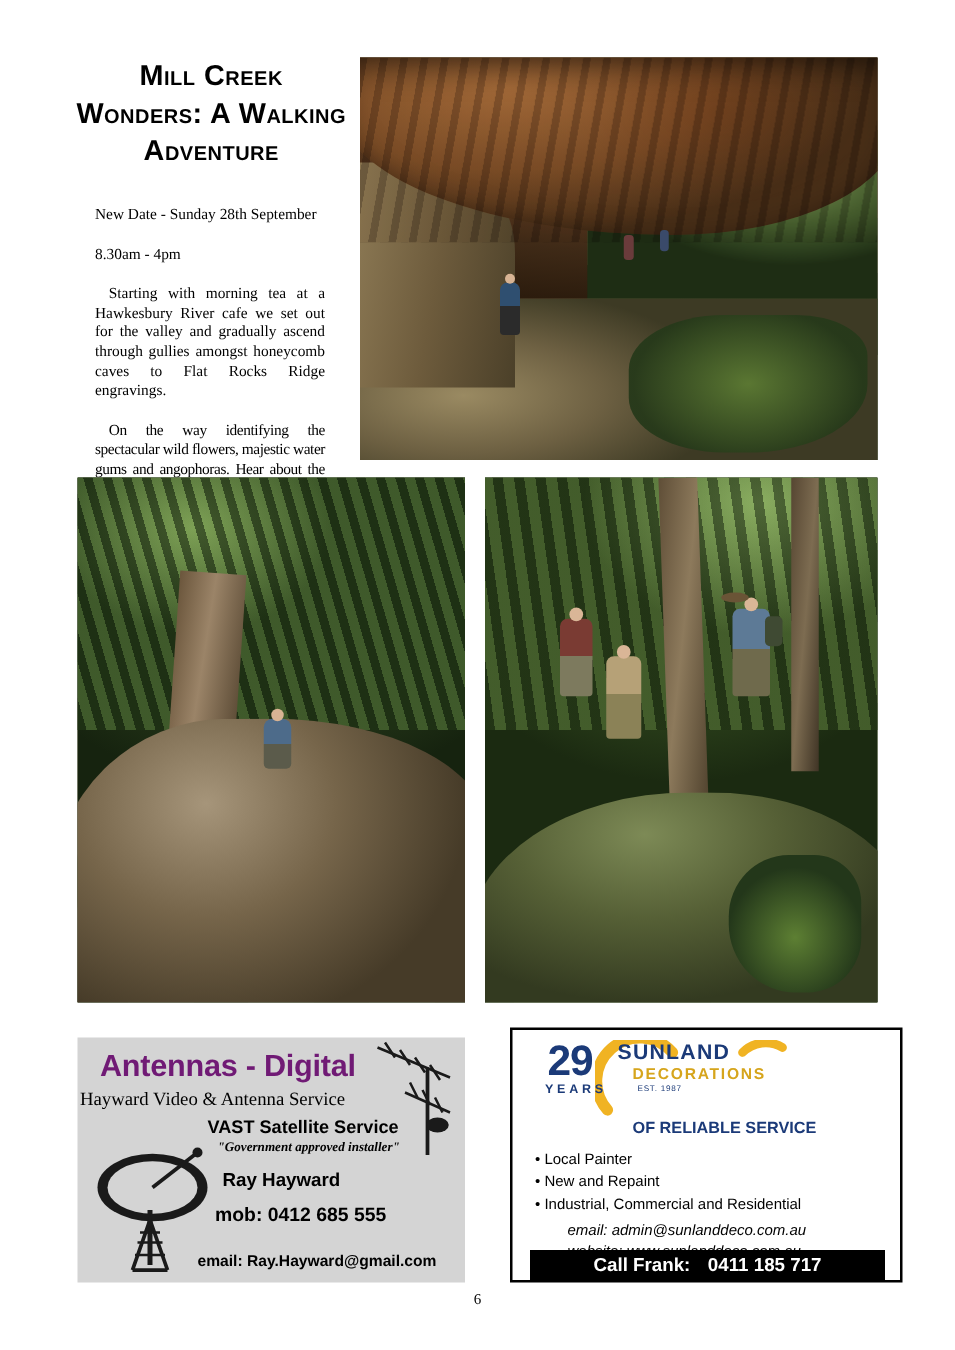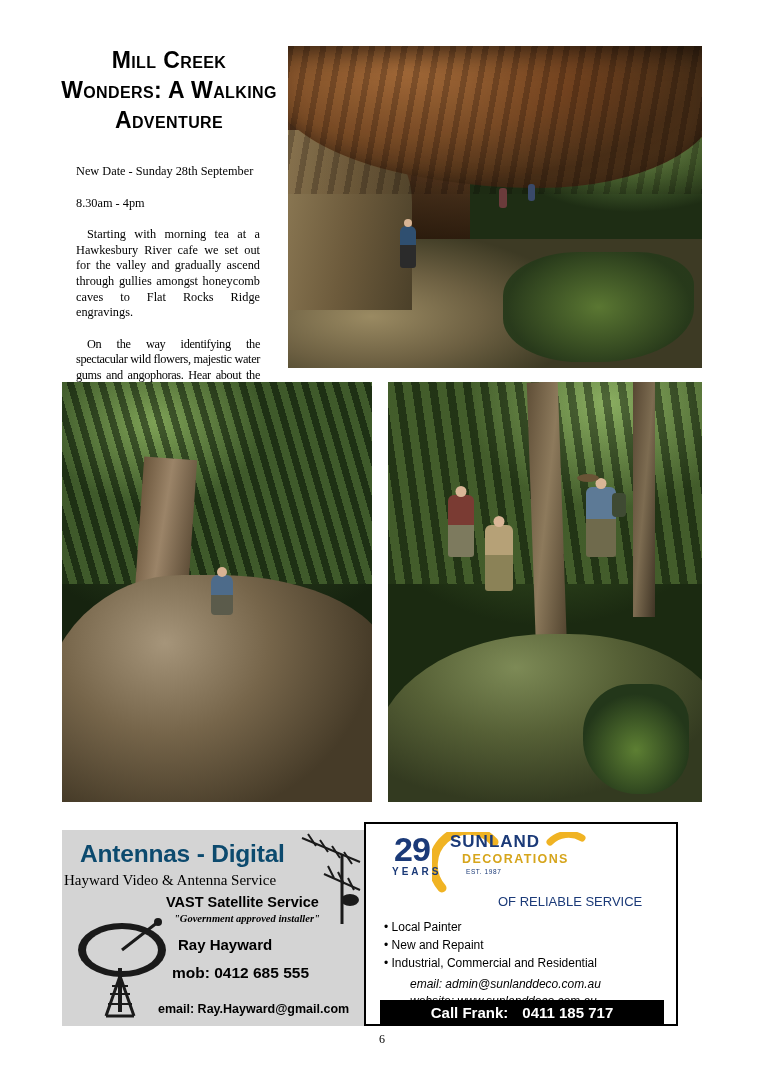--- a/index.html
+++ b/index.html
@@ -244,21 +244,21 @@
     position: absolute;
     left: 62px; top: 830px;
     width: 310px; height: 196px;
     background: #d4d4d4;
     overflow: hidden;
   }
   .ad-antennas .title {
     position: absolute; left: 18px; top: 10px;
     font-family: "Liberation Sans", sans-serif;
     font-weight: bold; font-size: 24.5px; letter-spacing: -0.2px;
-    color: #0c4a6e;
+    color: #701a75;
   }
   .ad-antennas .subtitle {
     position: absolute; left: 2px; top: 42px;
     font-family: "Liberation Serif", serif;
     font-size: 15px; color: #000;
   }
   .ad-antennas .vast {
     position: absolute; left: 104px; top: 64px;
     font-family: "Liberation Sans", sans-serif;
     font-weight: bold; font-size: 14.5px; color: #000;
@@ -280,21 +280,21 @@
   }
   .ad-antennas .email {
     position: absolute; left: 96px; top: 172px;
     font-family: "Liberation Sans", sans-serif;
     font-weight: bold; font-size: 12.5px; color: #000;
   }
   .dish { position: absolute; left: 8px; top: 86px; width: 112px; height: 104px; }
 
   .ad-sunland {
     position: absolute;
-    left: 364px; top: 822px;
+    left: 408px; top: 822px;
     width: 314px; height: 204px;
     background: #fff;
     border: 2px solid #000;
     overflow: hidden;
   }
   .sun-logo {
     position: absolute; left: 66px; top: 8px; width: 180px; height: 66px;
   }
   .sun-num {
     position: absolute; left: 28px; top: 6px;
@@ -321,21 +321,21 @@
     letter-spacing: 1.4px;
   }
   .sun-est {
     position: absolute; left: 100px; top: 44px;
     font-family: "Liberation Sans", sans-serif;
     font-size: 6.5px; color: #1b3a78; letter-spacing: .6px;
   }
   .sun-reliable {
     position: absolute; left: 96px; top: 70px;
     font-family: "Liberation Sans", sans-serif;
-    font-weight: normal; font-size: 13px; color: #1b3a78; margin-left: 36px;
+    font-weight: bold; font-size: 13px; color: #1b3a78;
   }
   .sun-list {
     position: absolute; left: 18px; top: 94px;
     font-family: "Liberation Sans", sans-serif;
     font-size: 12px; color: #000; line-height: 1.5;
   }
   .sun-contact {
     position: absolute; left: 44px; top: 152px;
     font-family: "Liberation Sans", sans-serif;
     font-style: italic; font-size: 12px; color: #000; line-height: 1.45;

